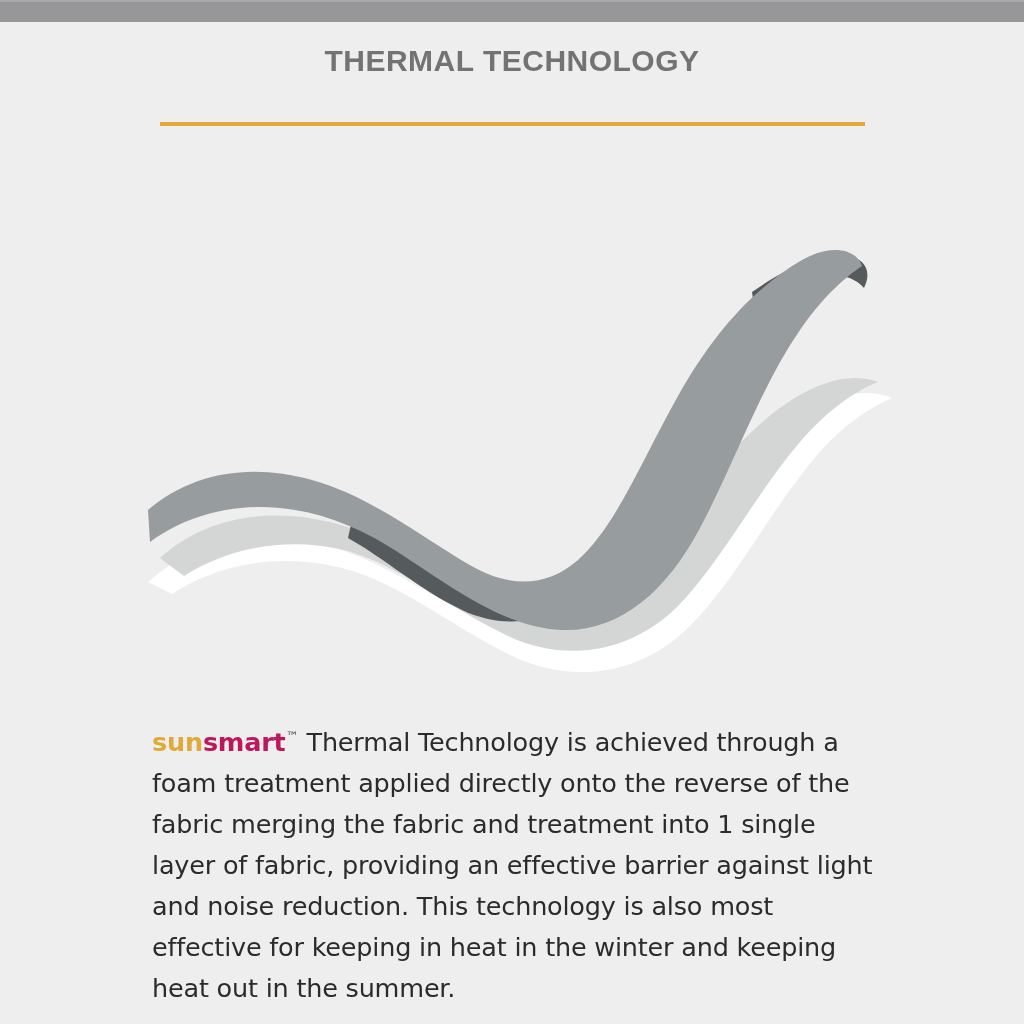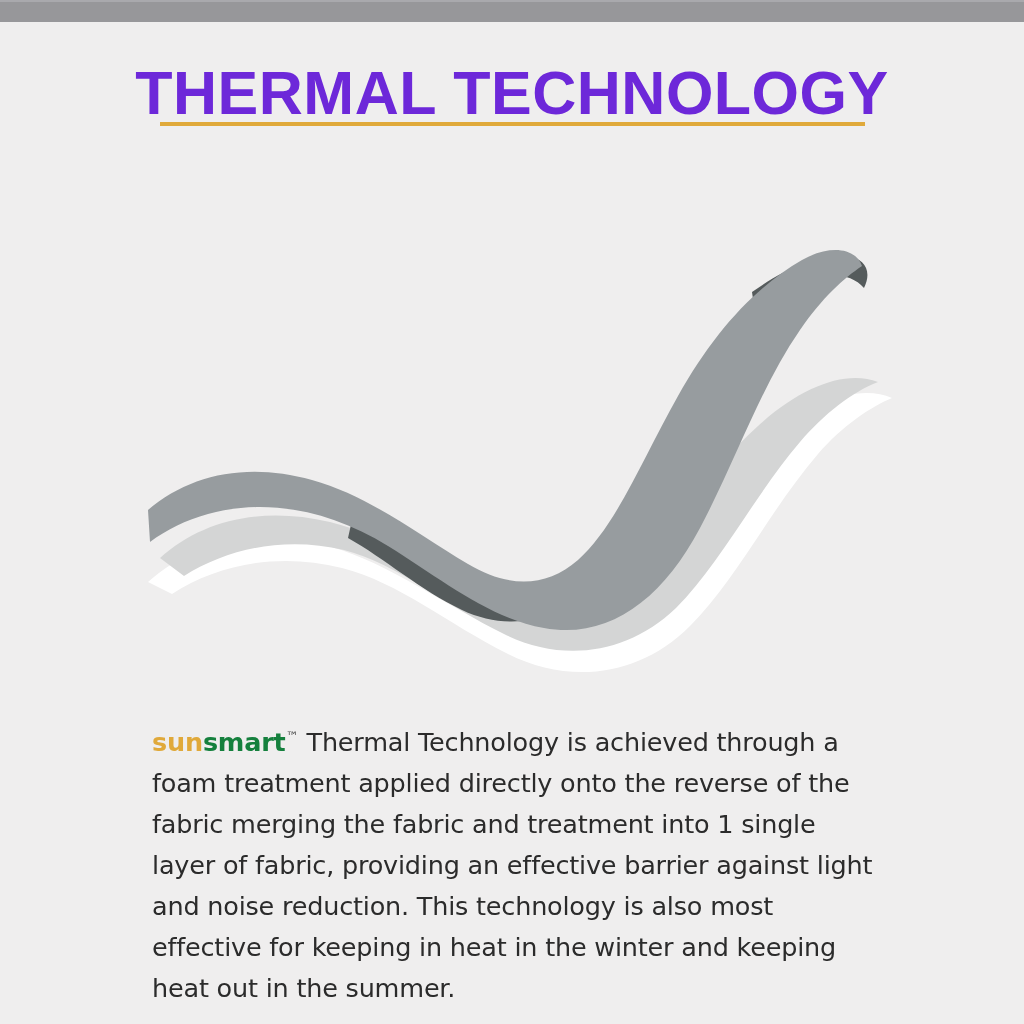--- a/index.html
+++ b/index.html
@@ -37,26 +37,26 @@
 
   
   #header {
     position: absolute;
     top: 22px;
     left: 0;
     width: 1024px;
     text-align: center;
   }
   #page-title {
-    margin: 16px;
+    margin: 0;
     font-family: "Liberation Sans", sans-serif;
-    font-size: 61px;
+    font-size: 30px;
     font-weight: bold;
     letter-spacing: 0.5px;
-    color: #6d28d9;
+    color: #737373;
     line-height: 1.1;
     white-space: nowrap;
   }
   #title-rule {
     position: absolute;
     top: 100px;
     left: 160px;
     width: 705px;
     height: 4px;
     background: #e0a93a;
@@ -87,21 +87,21 @@
     line-height: 41px;
     color: #2b2b2b;
     font-weight: 400;
     letter-spacing: -0.2px;
   }
   .brand-sun {
     color: #e0a93a;
     font-weight: 700;
   }
   .brand-smart {
-    color: #15803d;
+    color: #be185d;
     font-weight: 600;
   }
   .brand-tm {
     font-size: 13px;
     vertical-align: 10px;
     color: #4a4a4a;
     letter-spacing: 0;
   }
 </style>
 </head>

